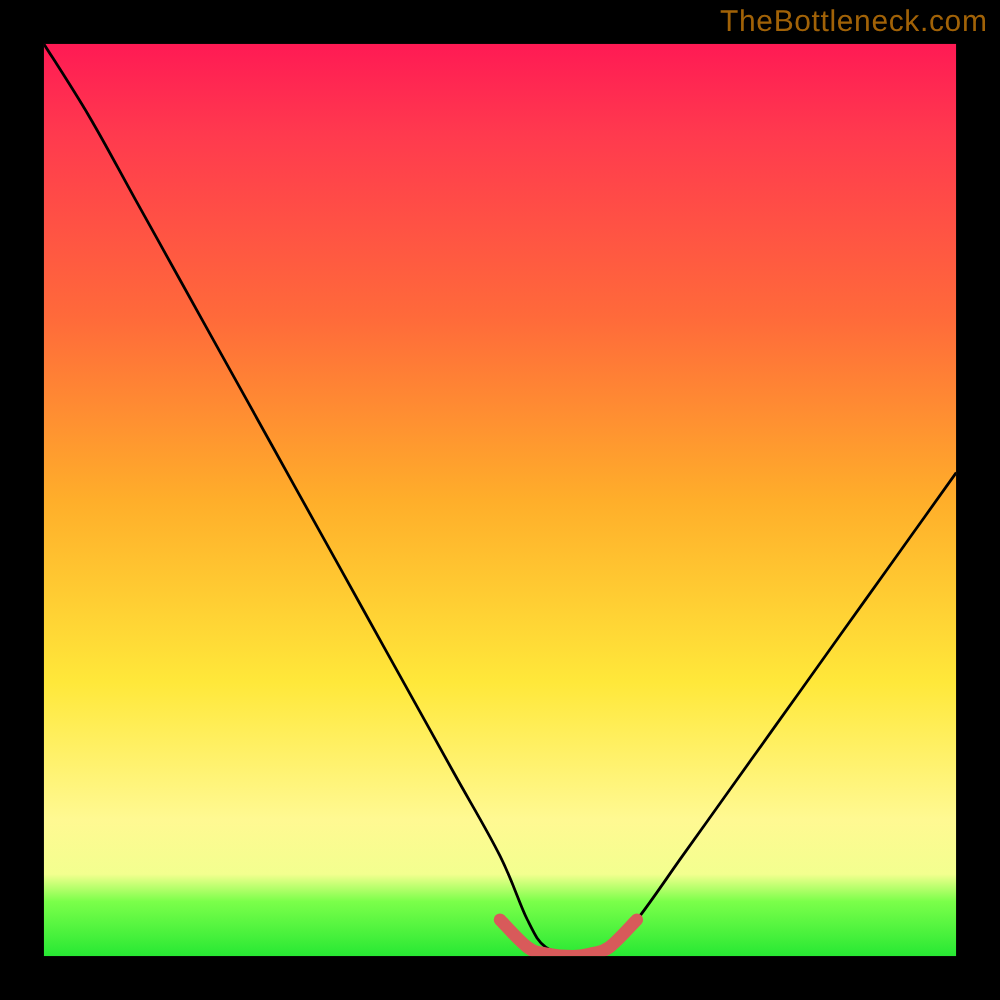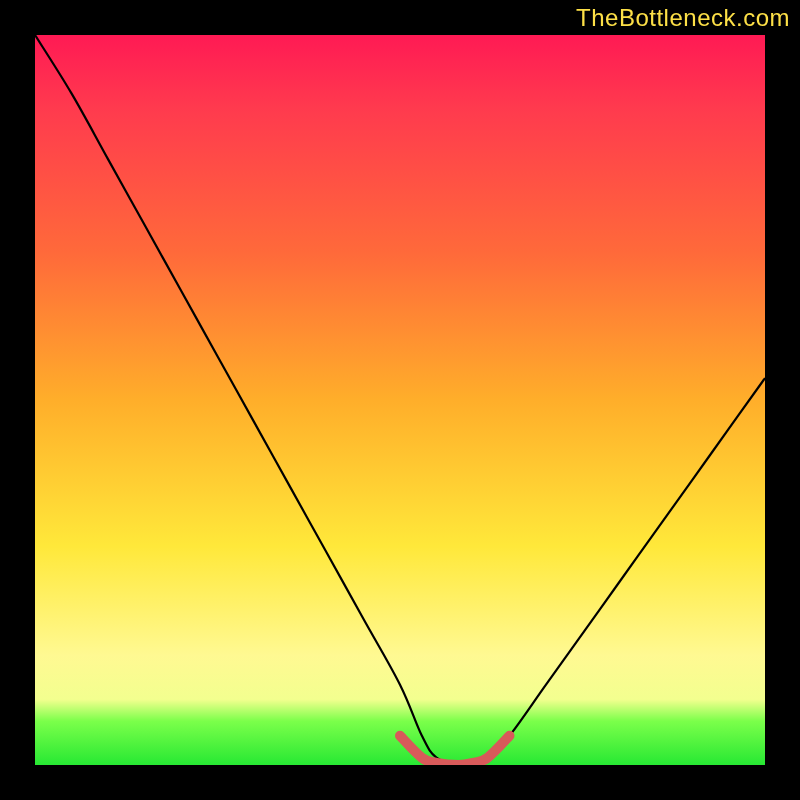--- a/index.html
+++ b/index.html
@@ -14,21 +14,21 @@
   .frame {
     position: relative;
     width: 800px;
     height: 800px;
     background: #000;
   }
   .watermark {
     position: absolute;
     top: 4px;
     right: 10px;
-    color: #fde047;
+    color: #a16207;
     font-size: 24px;
     font-weight: 400;
     letter-spacing: 0.5px;
     z-index: 10;
   }
   .plot-area {
     position: absolute;
     left: 35px;
     top: 35px;
     width: 730px;

